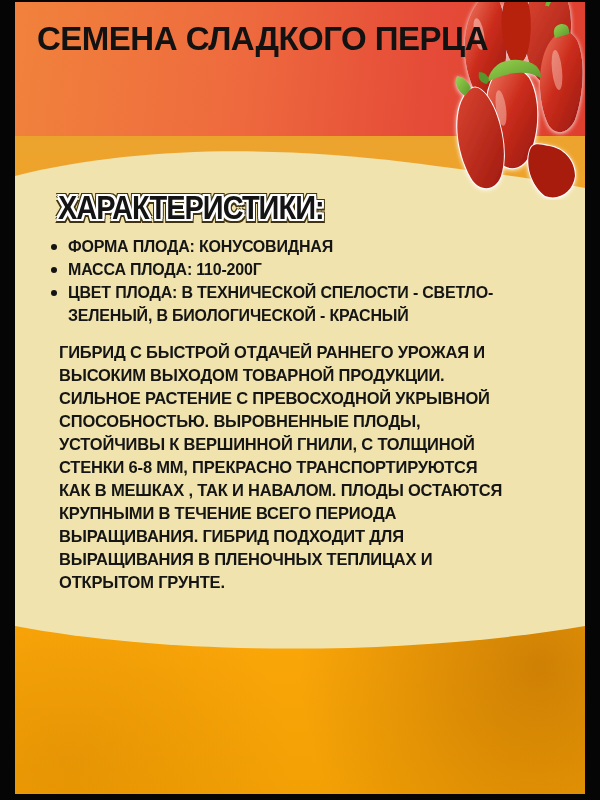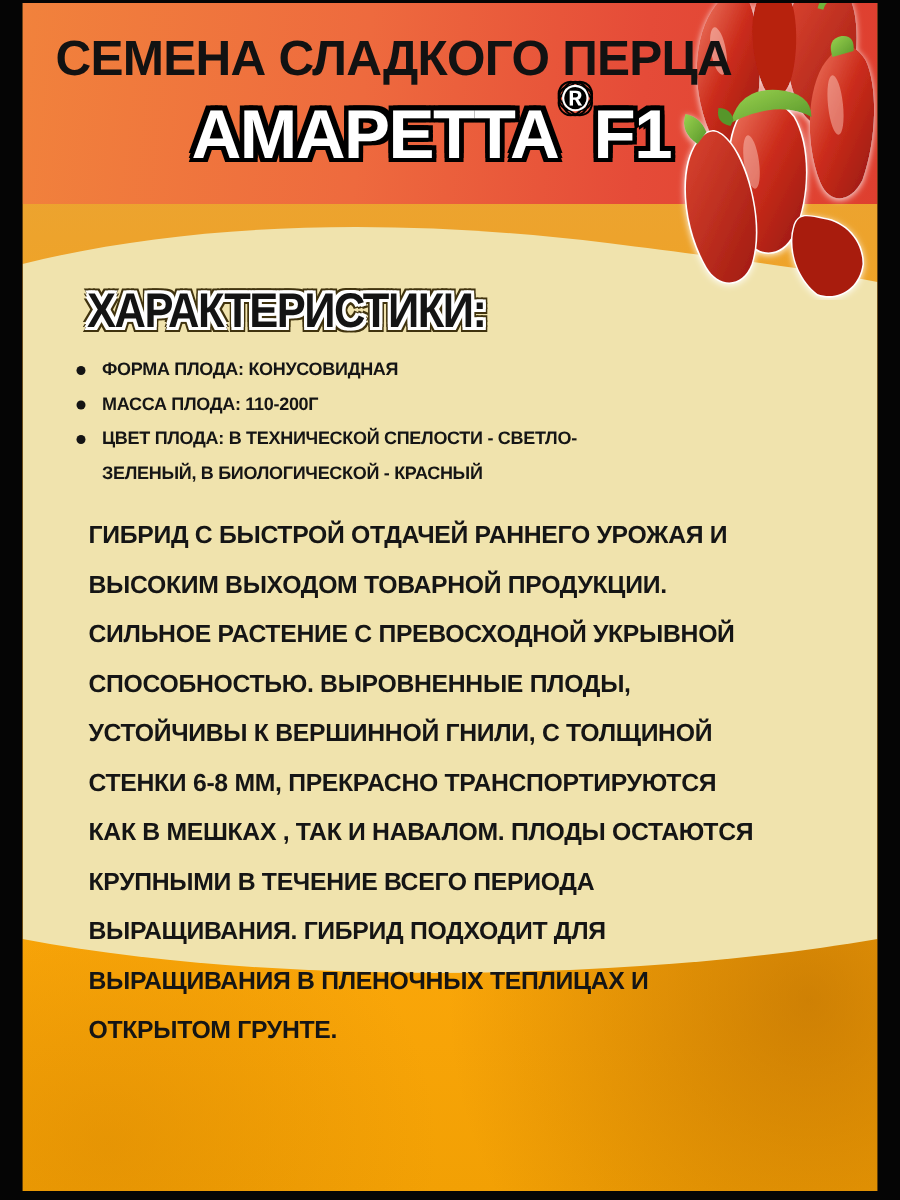--- a/index.html
+++ b/index.html
@@ -39,25 +39,25 @@
     text-shadow:-2px -2px 0 #fff,2px -2px 0 #fff,-2px 2px 0 #fff,2px 2px 0 #fff,
                 -2px 0 0 #fff,2px 0 0 #fff,0 -2px 0 #fff,0 2px 0 #fff,
                 -3px -3px 0 #40330e,3px -3px 0 #40330e,-3px 3px 0 #40330e,3px 3px 0 #40330e,
                 0 -3px 0 #40330e,0 3px 0 #40330e,-3px 0 0 #40330e,3px 0 0 #40330e;}
 
   .h-adv{display:inline-block;margin:8px 0 0 13px;font-size:29px;letter-spacing:-1px;color:#ffffff;
     transform:scaleY(1.12);transform-origin:left bottom;
     text-shadow:-2px -2px 0 #0a0a0a,2px -2px 0 #0a0a0a,-2px 2px 0 #0a0a0a,2px 2px 0 #0a0a0a,
                 -2px 0 0 #0a0a0a,2px 0 0 #0a0a0a,0 -2px 0 #0a0a0a,0 2px 0 #0a0a0a;}
 
-  .char-list{list-style:none;margin:0;padding:0;font-size:12px;line-height:23px;letter-spacing:-.2px;}
+  .char-list{list-style:none;margin:0;padding:0;font-size:16px;line-height:23px;letter-spacing:-.2px;}
   .char-list li{position:relative;padding-left:23px;white-space:pre-line;}
   .char-list li::before{content:"";position:absolute;left:6px;top:9px;width:6px;height:6px;border-radius:50%;background:#141414;}
 
-  .adv-text{margin:14px 0 0 14px;font-size:16.5px;line-height:33px;letter-spacing:-.2px;white-space:pre-line;}
+  .adv-text{margin:14px 0 0 14px;font-size:16.5px;line-height:23px;letter-spacing:-.2px;white-space:pre-line;}
 
   
   .frame{position:absolute;background:#050505;z-index:10;}
   .frame.left{left:0;top:0;width:15px;height:800px;}
   .frame.right{right:0;top:0;width:15px;height:800px;}
   .frame.top{left:0;top:0;width:600px;height:2px;}
   .frame.bottom{left:0;bottom:0;width:600px;height:6px;}
 </style>
 </head>
 <body>
@@ -112,21 +112,20 @@
 
       <path d="M30,95 C18,112 20,150 36,178 C44,192 60,192 66,176 C74,150 64,112 52,96 C44,86 38,84 30,95 Z" fill="url(#pg2)" stroke="#ffffff" stroke-width="2" paint-order="stroke"></path>
       <path d="M30,96 q-12,-8 -8,-20 q10,2 14,12 Z" fill="url(#sg)"></path>
 
       <path d="M95,150 C90,165 96,185 110,196 C124,201 138,192 140,176 C140,160 128,148 114,146 C104,144 98,142 95,150 Z" fill="#a81b10" stroke="#ffffff" stroke-width="2" paint-order="stroke"></path>
     </g>
   </svg>
 
   <div class="category-title">СЕМЕНА СЛАДКОГО ПЕРЦА</div>
 
-  <div class="variety-line"><span>АМАРЕТТА</span><span class="reg">®</span><span>F1</span></div>
 
   <div class="content">
     <div><span class="h-char">ХАРАКТЕРИСТИКИ:</span></div>
 
     <ul class="char-list">
       <li>ФОРМА ПЛОДА: КОНУСОВИДНАЯ</li>
       <li>МАССА ПЛОДА: 110-200Г</li>
       <li>ЦВЕТ ПЛОДА: В ТЕХНИЧЕСКОЙ СПЕЛОСТИ - СВЕТЛО-
 ЗЕЛЕНЫЙ, В БИОЛОГИЧЕСКОЙ - КРАСНЫЙ</li>
     </ul>

